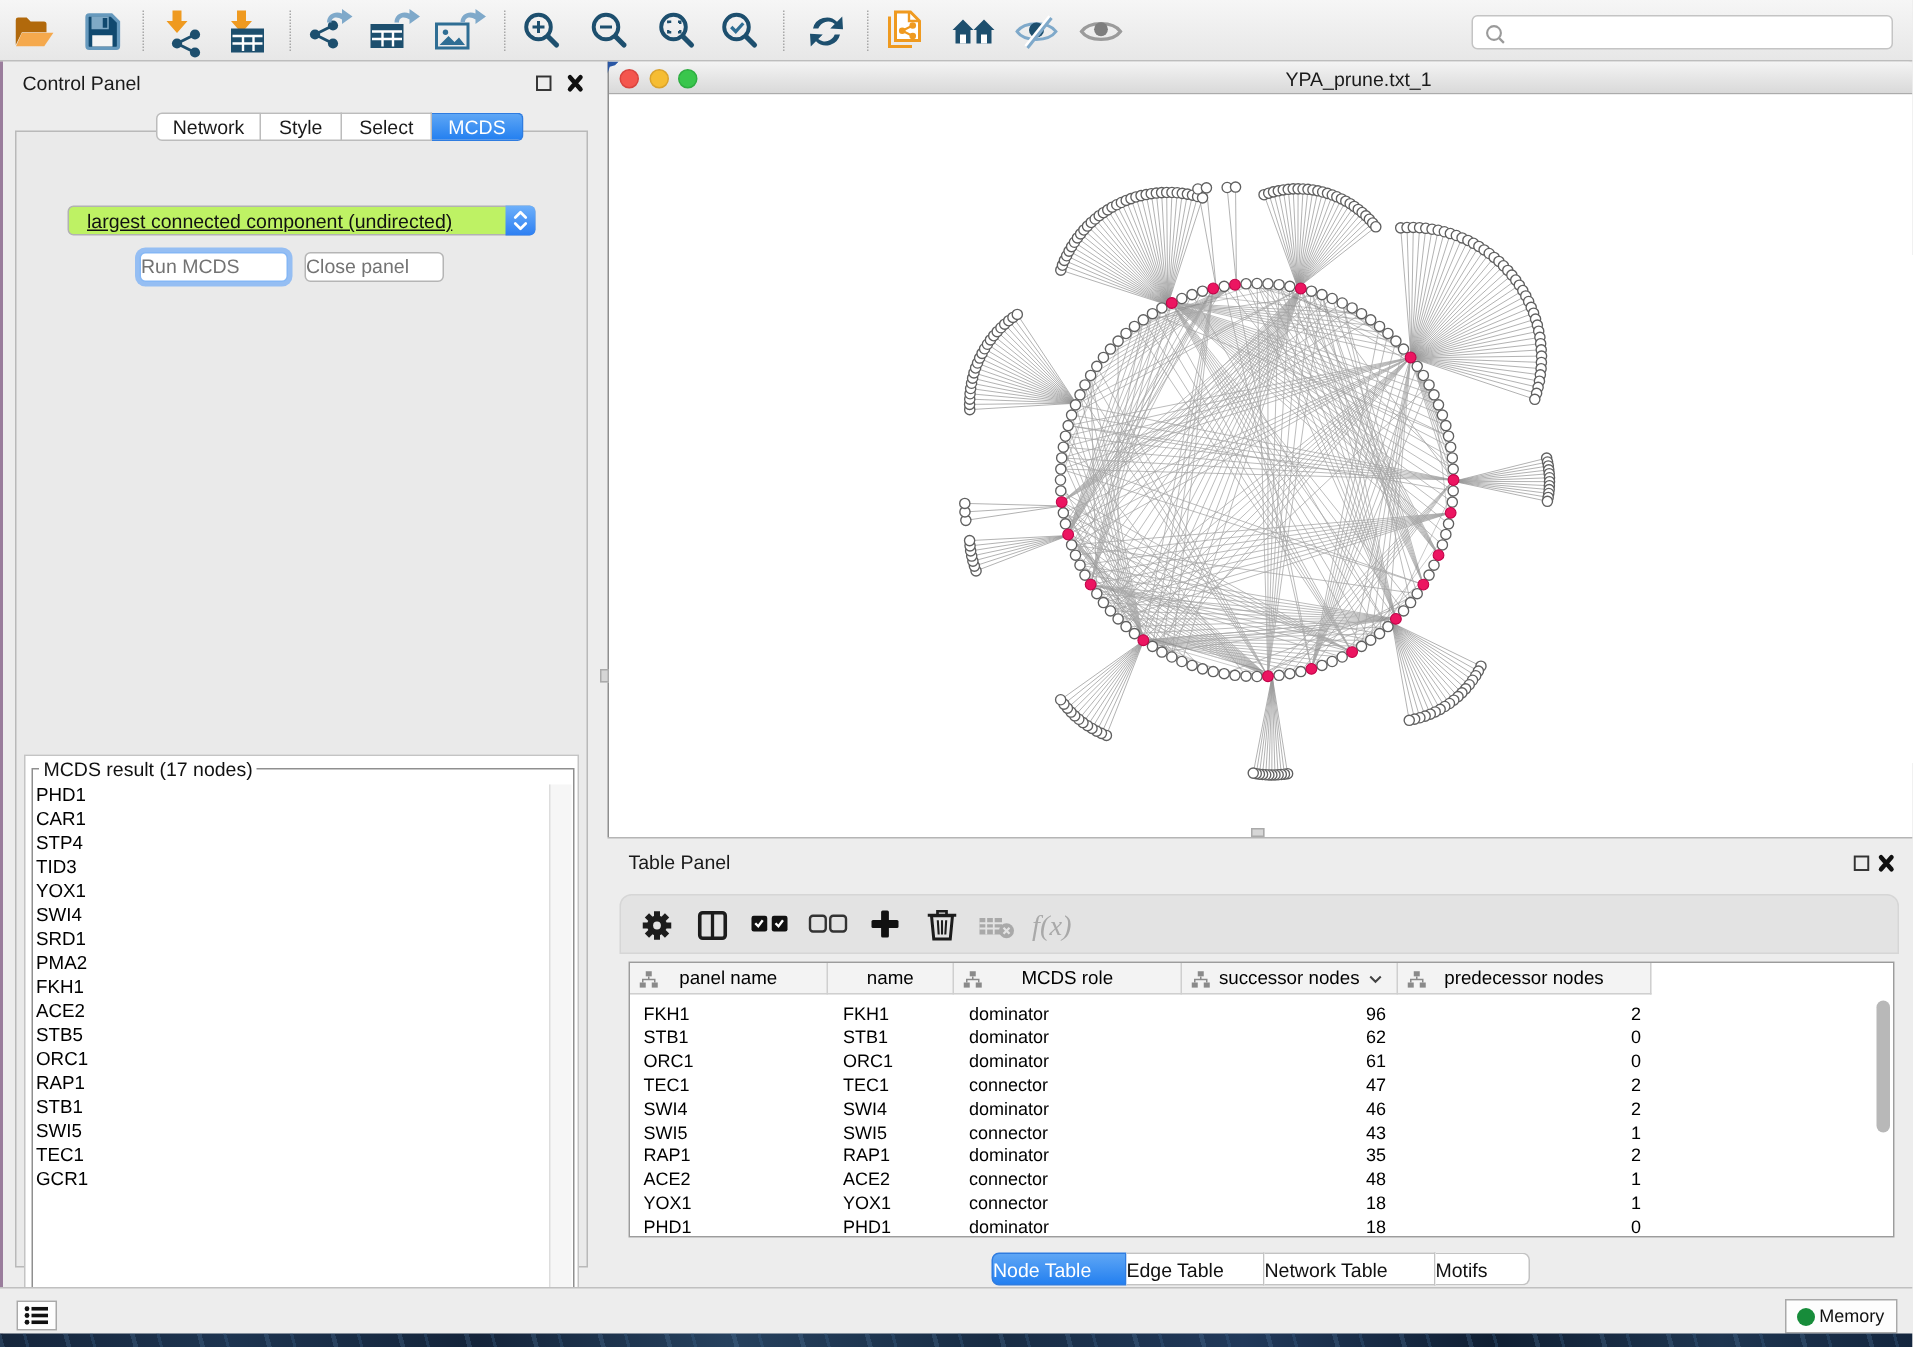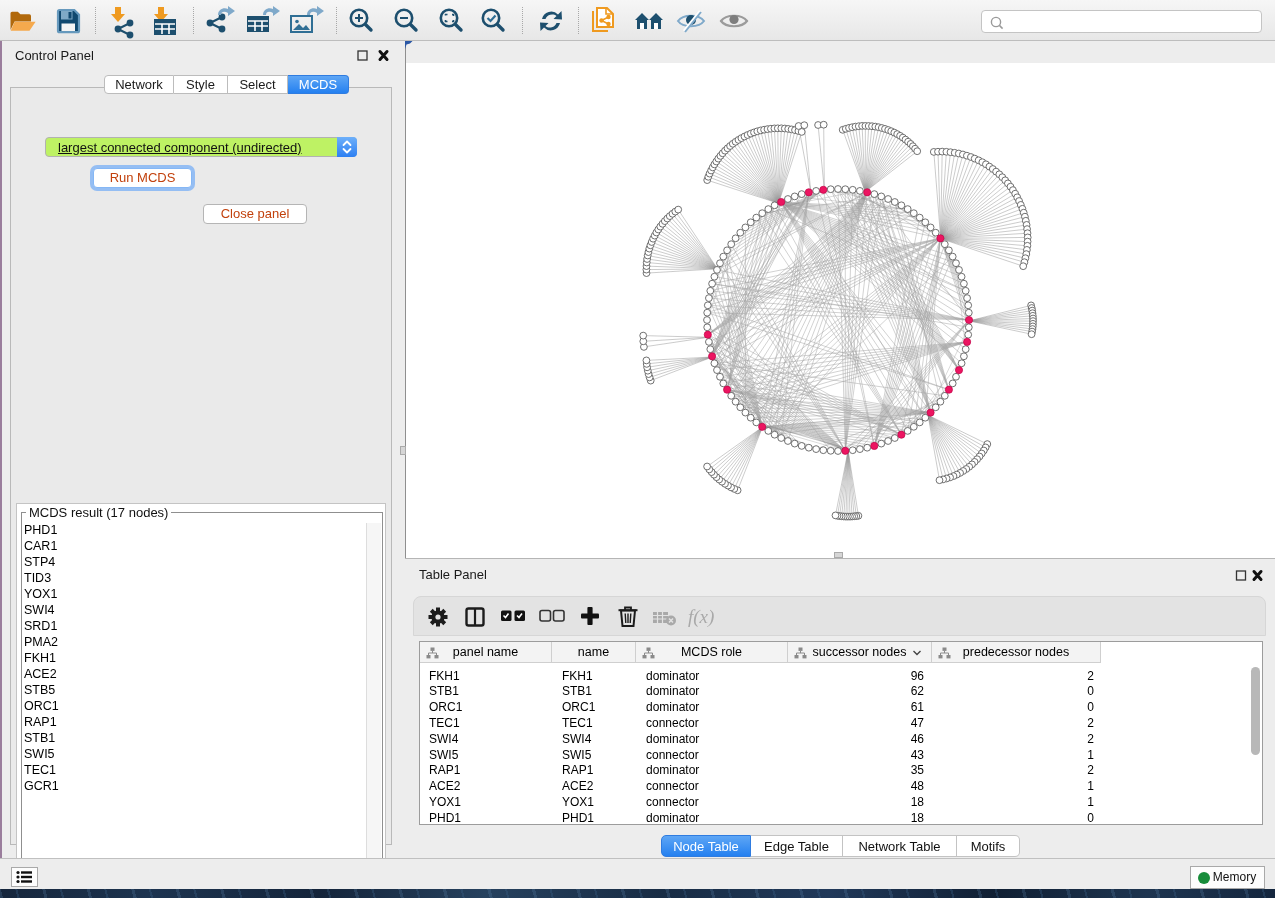--- a/index.html
+++ b/index.html
@@ -32,25 +32,25 @@
 .tab.sel { background:linear-gradient(#5ea6f5,#2480f0); color:#fff;
   border-color:#2f7ce0; }
 #opt-label { left:11px; top:114px; width:380px; text-align:center;
   font-size:13px; color:#111; }
 #dropdown { left:45px; top:137px; width:312px; height:20px; background:#bef264;
   border:1px solid #b2b2b2; border-radius:4px; font-size:13px; color:#111;
   line-height:19px; padding-left:12px;text-decoration:underline; }
 #dd-btn { position:absolute; right:-1px; top:-1px; width:20px; height:20px;
   border-radius:0 4px 4px 0; background:linear-gradient(#6eb0fa,#2d7ff2); }
 .btn { position:absolute; height:20px; background:#fff;
-  border:1px solid #b5b5b5; border-radius:4px; font-size:13px; color:#c2410c;
-  text-align:center; line-height:18px; }
+  border:1px solid #b5b5b5; border-radius:4px; font-size:13px; color:#737373;
+  line-height:18px; }
 #btn-run { left:93px; top:168px; width:99px;
   box-shadow:0 0 0 3px rgba(120,175,245,0.75); border-color:#85b7f5; }
-#btn-close { left:203px; top:168px; width:104px;margin-top:36px; }
+#btn-close { left:203px; top:168px; width:93px; }
 
 
 #mcds-box { left:16px; top:465px; width:370px; height:370px; background:#fff;
   border:1px solid #c4c4c4;margin-top:38px; }
 #mcds-fs { position:absolute; left:4px; top:8px; width:362px; height:360px;
   border:1px solid #8f8f8f; }
 #mcds-legend { position:absolute; left:4px; top:-8px; background:#fff;
   padding:0 3px; font-size:13px; color:#111; white-space:nowrap; }
 #mcds-list { position:absolute; left:7px; top:18px; font-size:12.5px;
   color:#000; line-height:16px; }
@@ -87,21 +87,21 @@
 .hcell { position:absolute; top:0; height:21px; background:#f3f3f3;
   border-right:1px solid #cfcfcf; border-bottom:1px solid #cfcfcf;
   font-size:12.5px; color:#000; text-align:center; line-height:21px; }
 .trow { position:absolute; font-size:12px; color:#000; height:16px;
   line-height:16px; }
 .num { position:absolute; text-align:right; }
 #tbl-sb { position:absolute; right:2px; top:25px; width:9px; height:88px;
   background:#b8b8b8; border-radius:5px; }
 .btab { position:absolute; top:0; height:22px; background:#fff;
   border:1px solid #c3c3c3; border-left:none; font-size:13px; color:#111;
-  text-align:center; line-height:21px; }
+  text-align:left; line-height:21px; }
 #btabs { position:absolute; left:256px; top:276px; height:22px; }
 .btab.first { border-left:1px solid #c3c3c3; border-radius:5px 0 0 5px; }
 .btab.last { border-radius:0 5px 5px 0; }
 .btab.sel { background:linear-gradient(#5ea6f5,#2480f0); color:#fff;
   border-color:#2f7ce0; }
 
 
 #statusbar { left:0; top:858px; width:1275px; height:31px;
   background:#ededed; border-top:1px solid #c0c0c0; }
 #listbtn { position:absolute; left:11px; top:8px; width:27px; height:20px;
@@ -267,20 +267,26 @@
 
   <div class="abs" id="mcds-box">
     <div id="mcds-fs">
         <div id="mcds-legend">MCDS result (17 nodes)</div>
       </div>
     <div id="mcds-sb"></div>
     <div id="mcds-list">PHD1<br>CAR1<br>STP4<br>TID3<br>YOX1<br>SWI4<br>SRD1<br>PMA2<br>FKH1<br>ACE2<br>STB5<br>ORC1<br>RAP1<br>STB1<br>SWI5<br>TEC1<br>GCR1</div>
   </div>
 
   <div class="abs" id="net-border"></div>
+  <div class="abs" id="net-title">
+    <div class="light" style="left:7px;background:#f4564e;border:1px solid #d9443e"></div>
+    <div class="light" style="left:27px;background:#f6bd33;border:1px solid #dba32c"></div>
+    <div class="light" style="left:46px;background:#39c64c;border:1px solid #2eae41"></div>
+    <div id="net-title-text">YPA_prune.txt_1</div>
+  </div>
   <svg class="abs" id="corner-blue" width="8" height="9" viewBox="0 0 8 9">
       <path d="M0 0 L7.5 0 L5 2.5 L1.5 3.5 L0 8 Z" fill="#2a57a5"></path>
     </svg>
   <div class="abs" id="net-canvas">
     <svg width="869" height="494" viewBox="0 0 869 494" style="position:absolute;left:0;top:0">
 <g stroke="#757575" stroke-width="0.5" opacity="0.65">
 <line x1="375.2" y1="139.0" x2="534.4" y2="338.7"></line>
 <line x1="375.2" y1="139.0" x2="529.7" y2="344.3"></line>
 <line x1="375.2" y1="139.0" x2="524.6" y2="349.6"></line>
 <line x1="375.2" y1="139.0" x2="519.3" y2="354.7"></line>

